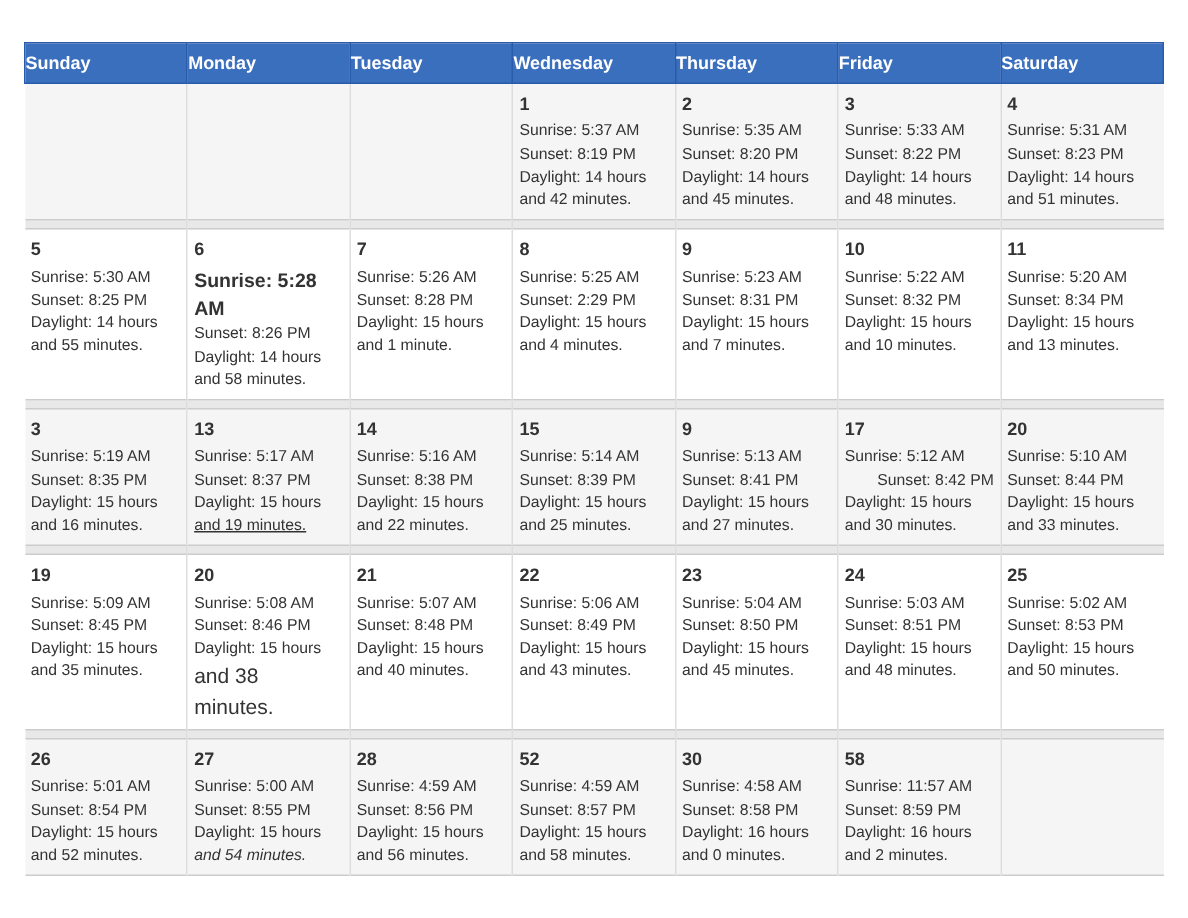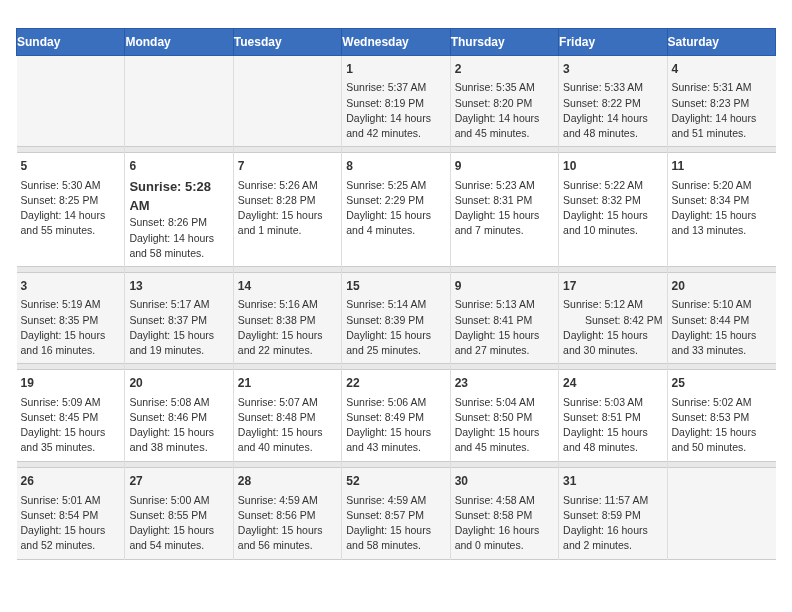--- a/index.html
+++ b/index.html
@@ -216,21 +216,21 @@
             <span style="display: block; font-size: 10.5px; color: rgb(51, 51, 51);">Sunrise: 5:19 AM</span>
             <span style="display: block; font-size: 10.5px; color: rgb(51, 51, 51);">Sunset: 8:35 PM</span>
             <span style="display: block; font-size: 10.5px; color: rgb(51, 51, 51);">Daylight: 15 hours</span>
             <span style="display: block; font-size: 10.5px; color: rgb(51, 51, 51);">and 16 minutes.</span>
           </td>
           <td>
             <span class="day-number">13</span>
             <span style="display: block; font-size: 10.5px; color: rgb(51, 51, 51);">Sunrise: 5:17 AM</span>
             <span style="display: block; font-size: 10.5px; color: rgb(51, 51, 51);">Sunset: 8:37 PM</span>
             <span style="display: block; font-size: 10.5px; color: rgb(51, 51, 51);">Daylight: 15 hours</span>
-            <span style="display: block; font-size: 10.5px; color: rgb(51, 51, 51);">and 19 minutes.</span>
+            <span style="display: block; font-size: 10.5px; color: rgb(51, 51, 51); text-decoration: underline;">and 19 minutes.</span>
           </td>
           <td>
             <span class="day-number">14</span>
             <span style="display: block; font-size: 10.5px; color: rgb(51, 51, 51);">Sunrise: 5:16 AM</span>
             <span style="display: block; font-size: 10.5px; color: rgb(51, 51, 51);">Sunset: 8:38 PM</span>
             <span style="display: block; font-size: 10.5px; color: rgb(51, 51, 51);">Daylight: 15 hours</span>
             <span style="display: block; font-size: 10.5px; color: rgb(51, 51, 51);">and 22 minutes.</span>
           </td>
           <td>
             <span class="day-number">15</span>
@@ -276,21 +276,21 @@
             <span style="display: block; font-size: 10.5px; color: rgb(51, 51, 51);">Sunrise: 5:09 AM</span>
             <span style="display: block; font-size: 10.5px; color: rgb(51, 51, 51);">Sunset: 8:45 PM</span>
             <span style="display: block; font-size: 10.5px; color: rgb(51, 51, 51);">Daylight: 15 hours</span>
             <span style="display: block; font-size: 10.5px; color: rgb(51, 51, 51);">and 35 minutes.</span>
           </td>
           <td>
             <span class="day-number">20</span>
             <span style="display: block; font-size: 10.5px; color: rgb(51, 51, 51);">Sunrise: 5:08 AM</span>
             <span style="display: block; font-size: 10.5px; color: rgb(51, 51, 51);">Sunset: 8:46 PM</span>
             <span style="display: block; font-size: 10.5px; color: rgb(51, 51, 51);">Daylight: 15 hours</span>
-            <span style="display: block; font-size: 11px; color: rgb(51, 51, 51);">and 38 minutes.</span>
+            <span style="display: block; font-size: 14px; color: rgb(51, 51, 51);">and 38 minutes.</span>
           </td>
           <td>
             <span class="day-number">21</span>
             <span style="display: block; font-size: 10.5px; color: rgb(51, 51, 51);">Sunrise: 5:07 AM</span>
             <span style="display: block; font-size: 10.5px; color: rgb(51, 51, 51);">Sunset: 8:48 PM</span>
             <span style="display: block; font-size: 10.5px; color: rgb(51, 51, 51);">Daylight: 15 hours</span>
             <span style="display: block; font-size: 10.5px; color: rgb(51, 51, 51);">and 40 minutes.</span>
           </td>
           <td>
             <span class="day-number">22</span>
@@ -336,21 +336,21 @@
             <span style="display: block; font-size: 10.5px; color: rgb(51, 51, 51);">Sunrise: 5:01 AM</span>
             <span style="display: block; font-size: 10.5px; color: rgb(51, 51, 51);">Sunset: 8:54 PM</span>
             <span style="display: block; font-size: 10.5px; color: rgb(51, 51, 51);">Daylight: 15 hours</span>
             <span style="display: block; font-size: 10.5px; color: rgb(51, 51, 51);">and 52 minutes.</span>
           </td>
           <td>
             <span class="day-number">27</span>
             <span style="display: block; font-size: 10.5px; color: rgb(51, 51, 51);">Sunrise: 5:00 AM</span>
             <span style="display: block; font-size: 10.5px; color: rgb(51, 51, 51);">Sunset: 8:55 PM</span>
             <span style="display: block; font-size: 10.5px; color: rgb(51, 51, 51);">Daylight: 15 hours</span>
-            <span style="display: block; font-size: 10.5px; color: rgb(51, 51, 51);">and 54 minutes.</span>
+            <span style="display: block; font-size: 10.5px; color: rgb(51, 51, 51); font-style: italic;">and 54 minutes.</span>
           </td>
           <td>
             <span class="day-number">28</span>
             <span style="display: block; font-size: 10.5px; color: rgb(51, 51, 51);">Sunrise: 4:59 AM</span>
             <span style="display: block; font-size: 10.5px; color: rgb(51, 51, 51);">Sunset: 8:56 PM</span>
             <span style="display: block; font-size: 10.5px; color: rgb(51, 51, 51);">Daylight: 15 hours</span>
             <span style="display: block; font-size: 10.5px; color: rgb(51, 51, 51);">and 56 minutes.</span>
           </td>
           <td>
             <span class="day-number">52</span>
@@ -360,21 +360,21 @@
             <span style="display: block; font-size: 10.5px; color: rgb(51, 51, 51);">and 58 minutes.</span>
           </td>
           <td>
             <span class="day-number">30</span>
             <span style="display: block; font-size: 10.5px; color: rgb(51, 51, 51);">Sunrise: 4:58 AM</span>
             <span style="display: block; font-size: 10.5px; color: rgb(51, 51, 51);">Sunset: 8:58 PM</span>
             <span style="display: block; font-size: 10.5px; color: rgb(51, 51, 51);">Daylight: 16 hours</span>
             <span style="display: block; font-size: 10.5px; color: rgb(51, 51, 51);">and 0 minutes.</span>
           </td>
           <td>
-            <span class="day-number">31</span>
+            <span class="day-number">58</span>
             <span style="display: block; font-size: 10.5px; color: rgb(51, 51, 51);">Sunrise: 11:57 AM</span>
             <span style="display: block; font-size: 10.5px; color: rgb(51, 51, 51);">Sunset: 8:59 PM</span>
             <span style="display: block; font-size: 10.5px; color: rgb(51, 51, 51);">Daylight: 16 hours</span>
             <span style="display: block; font-size: 10.5px; color: rgb(51, 51, 51);">and 2 minutes.</span>
           </td>
           <td></td>
         </tr>
       </tbody>
   </table>
 </div>

